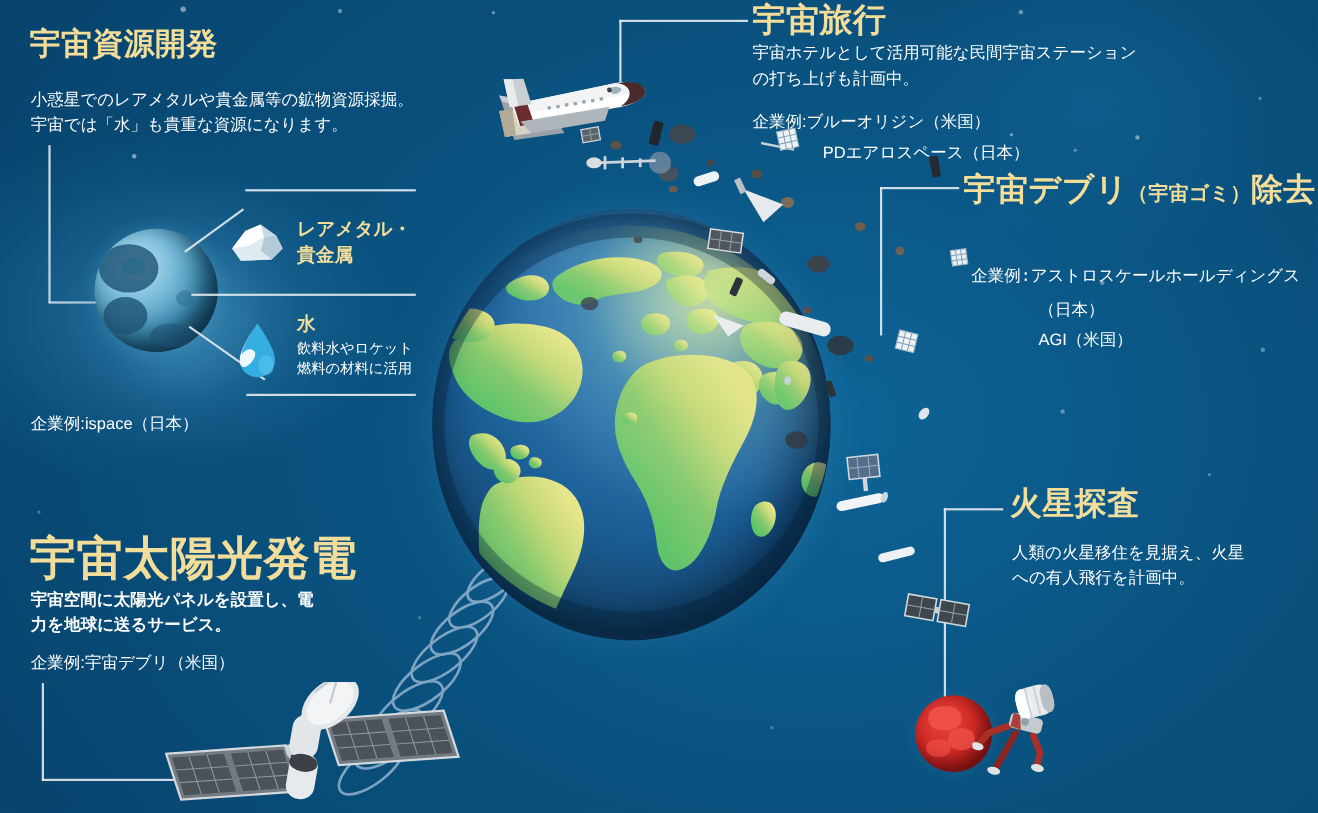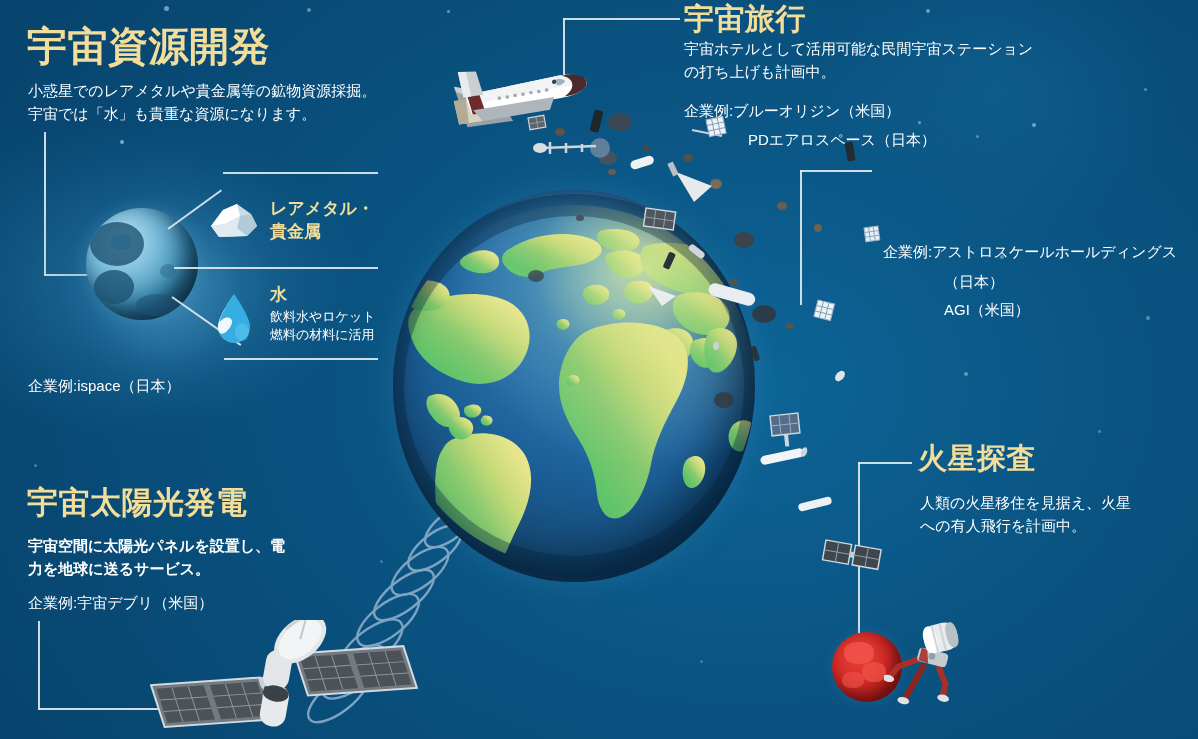--- a/index.html
+++ b/index.html
@@ -95,21 +95,21 @@
   <div class="star" style="left:1000px;top:255px;width:4px;height:4px;opacity:.45"></div>
   <div class="star" style="left:1146px;top:316px;width:4px;height:4px;opacity:.4"></div>
   <div class="star" style="left:964px;top:372px;width:4px;height:4px;opacity:.45"></div>
   <div class="star" style="left:1098px;top:430px;width:3px;height:3px;opacity:.35"></div>
   <div class="star" style="left:120px;top:140px;width:4px;height:4px;opacity:.6"></div>
   <div class="star" style="left:114px;top:253px;width:4px;height:4px;opacity:.45"></div>
   <div class="star" style="left:34px;top:464px;width:3px;height:3px;opacity:.35"></div>
   <div class="star" style="left:380px;top:560px;width:3px;height:3px;opacity:.3"></div>
   <div class="star" style="left:700px;top:660px;width:3px;height:3px;opacity:.3"></div>
 
-  <div class="head" style="left:27px;top:26px;font-size:40px;">宇宙資源開発</div>
+  <div class="head" style="left:27px;top:26px;font-size:28px;">宇宙資源開発</div>
   <div class="body-txt" style="left:28px;top:80px;width:400px;">小惑星でのレアメタルや貴金属等の鉱物資源採掘。
 宇宙では「水」も貴重な資源になります。</div>
 
   <div class="ln lnv" style="left:44px;top:132px;height:143px;"></div>
   <div class="ln lnh" style="left:44px;top:274px;width:150px;"></div>
 
   <div class="halo" style="left:-52px;top:112px;width:440px;height:352px;background:radial-gradient(closest-side,rgba(45,120,165,.42),rgba(45,120,165,0) 74%);"></div>
   <div class="halo" style="left:18px;top:152px;width:300px;height:272px;background:radial-gradient(closest-side,rgba(60,140,185,.40),rgba(60,140,185,0) 72%);"></div>
   <div class="halo" style="left:52px;top:176px;width:224px;height:224px;background:radial-gradient(closest-side,rgba(80,160,200,.40),rgba(80,160,200,0) 70%);"></div>
 
@@ -189,21 +189,24 @@
       </g>
 
       <polygon points="26,6 44,8 48,32 28,32" fill="#c9cfd3"></polygon>
       <polygon points="26,6 34,7 36,32 28,32" fill="#e8ecef"></polygon>
     </g>
   </svg>
 
   <div class="ln lnh" style="left:800px;top:170px;width:72px;"></div>
   <div class="ln lnv" style="left:800px;top:170px;height:135px;"></div>
 
-  <div class="corp" style="left:883px;top:240px;">企業例:アストロスケールホールディングス</div>
+  <div class="head" style="left:876px;top:159px;font-size:29px;">
+    <span>宇宙デブリ</span><span class="sub">（宇宙ゴミ）</span><span>除去</span>
+  </div>
+  <div class="corp" style="left:883px;top:240px;font-family:Liberation Mono, monospace;">企業例:アストロスケールホールディングス</div>
   <div class="corp" style="left:944px;top:270px;text-align:center;">（日本）</div>
   <div class="corp" style="left:944px;top:298px;">AGI（米国）</div>
 
   <div class="ln lnh" style="left:858px;top:462px;width:54px;"></div>
   <div class="ln lnv" style="left:858px;top:462px;height:198px;"></div>
 
   <div class="head" style="left:918px;top:444px;font-size:29px;">火星探査</div>
   <div class="body-txt" style="left:920px;top:492px;width:280px;">人類の火星移住を見据え、火星
 への有人飛行を計画中。</div>
 
@@ -232,21 +235,21 @@
         <rect x="34" y="6" width="34" height="28" rx="12" fill="#e9ecee"></rect>
         <rect x="34" y="6" width="13" height="28" rx="10" fill="#ffffff"></rect>
         <rect x="57" y="7" width="11" height="26" rx="9" fill="#b9c0c4"></rect>
         <rect x="44" y="6" width="2" height="28" fill="#cdd3d6"></rect>
         <rect x="52" y="6" width="2" height="28" fill="#cdd3d6"></rect>
       </g>
       <circle cx="46" cy="40" r="3.4" fill="#8fa0a8"></circle>
     </g>
   </svg>
 
-  <div class="head" style="left:27px;top:487px;font-size:31px;">宇宙太陽光発電</div>
+  <div class="head" style="left:27px;top:487px;font-size:42px;">宇宙太陽光発電</div>
   <div class="body-txt" style="left:28px;top:535px;width:300px;font-weight:bold;">宇宙空間に太陽光パネルを設置し、電
 力を地球に送るサービス。</div>
   <div class="corp" style="left:28px;top:591px;">企業例:宇宙デブリ（米国）</div>
 
   <div class="ln lnv" style="left:38px;top:621px;height:89px;"></div>
   <div class="ln lnh" style="left:38px;top:708px;width:167px;"></div>
 
   <svg class="ico" style="left:292px;top:500px;" width="200" height="230" viewBox="0 0 200 230">
     <g fill="none" stroke="#9bb8d4" stroke-width="2.4" opacity=".8">
       <ellipse cx="158" cy="26" rx="30" ry="13" transform="rotate(-38 158 26)"></ellipse>

